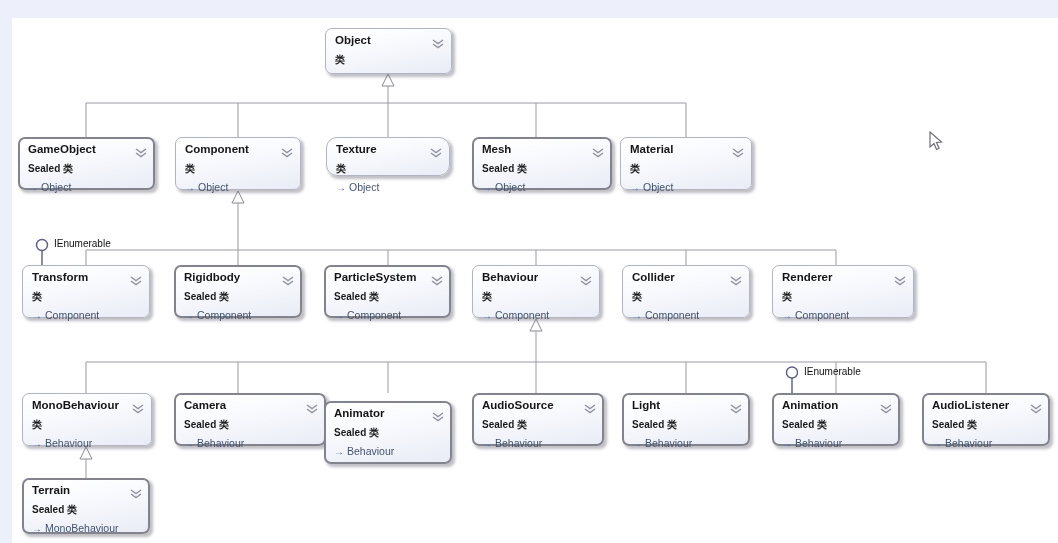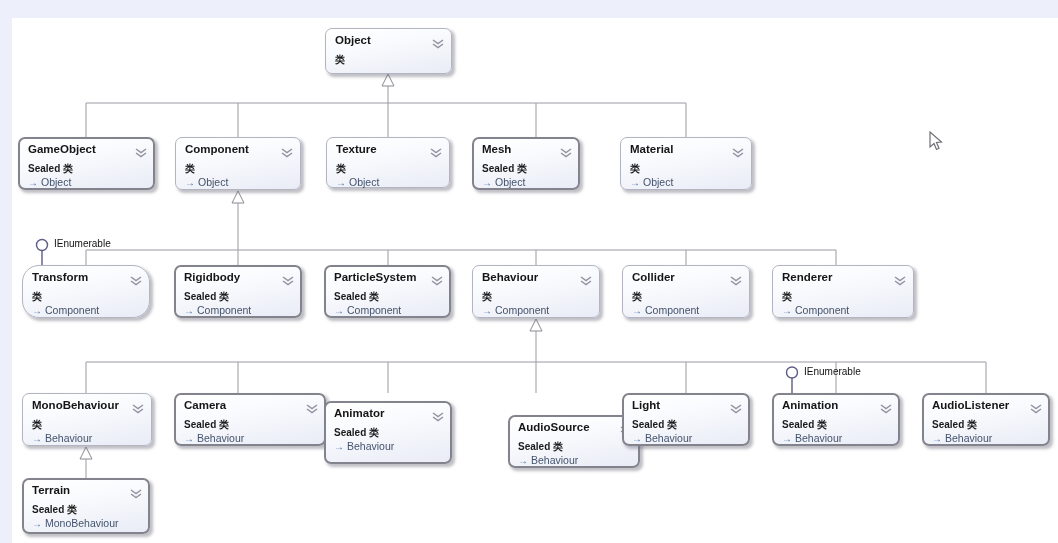--- a/index.html
+++ b/index.html
@@ -17,21 +17,21 @@
     border:1px solid #b2b4c2;border-radius:7px;
     background:linear-gradient(170deg,#ffffff 0%,#fafbfe 35%,#e9ecf6 100%);
     box-shadow:2.5px 2.5px 3px rgba(110,110,125,0.45);
     padding:5px 7px 3px 9px;
   }
   .class-box.sealed{border:2px solid #83838d;padding:4px 6px 2px 8px;}
   .box-head{display:flex;justify-content:space-between;align-items:flex-start;}
   .class-name{font-size:11.5px;font-weight:bold;color:#151515;line-height:13px;white-space:nowrap;}
   .chevron{flex:0 0 auto;margin-top:1px;cursor:pointer;}
   .class-kind{font-size:10px;font-weight:bold;color:#1a1a1a;line-height:13px;white-space:nowrap;}
-  .base-line{font-size:10.5px;color:#44536b;line-height:13px;margin-top:1px;white-space:nowrap;}
+  .base-line{font-size:10.5px;color:#44536b;line-height:22px;margin-top:1px;white-space:nowrap;}
   .base-arrow{color:#4a72a8;font-size:10px;margin-right:3px;}
   .iface-label{position:absolute;z-index:2;font-size:10px;color:#111;white-space:nowrap;}
   .cursor-icon{position:absolute;z-index:5;}
 </style>
 </head>
 <body>
 
 <div class="frame-top"></div>
 <div class="frame-left"></div>
 
@@ -110,33 +110,33 @@
     <span class="class-name">Component</span>
     <span class="chevron"><svg width="12" height="10">
           <polyline points="1,1 6,4.6 11,1" stroke="#9093a0" stroke-width="1.4" fill="none"></polyline>
           <polyline points="1,5 6,8.6 11,5" stroke="#9093a0" stroke-width="1.4" fill="none"></polyline>
         </svg></span>
   </div>
   <div class="class-kind">类</div>
   <div class="base-line"><span class="base-arrow">→</span><span>Object</span></div>
 </div>
 
-<div class="class-box" style="left:326px;top:137px;width:124px;height:51px;">
+<div class="class-box" style="left:326px;top:137px;width:124px;height:39px;border-radius:11px;">
   <div class="box-head">
     <span class="class-name">Texture</span>
     <span class="chevron"><svg width="12" height="10">
           <polyline points="1,1 6,4.6 11,1" stroke="#9093a0" stroke-width="1.4" fill="none"></polyline>
           <polyline points="1,5 6,8.6 11,5" stroke="#9093a0" stroke-width="1.4" fill="none"></polyline>
         </svg></span>
   </div>
   <div class="class-kind">类</div>
   <div class="base-line"><span class="base-arrow">→</span><span>Object</span></div>
 </div>
 
-<div class="class-box sealed" style="left:472px;top:137px;width:108px;height:53px;">
+<div class="class-box sealed" style="left:472px;top:137px;width:140px;height:53px;">
   <div class="box-head">
     <span class="class-name">Mesh</span>
     <span class="chevron"><svg width="12" height="10">
           <polyline points="1,1 6,4.6 11,1" stroke="#9093a0" stroke-width="1.4" fill="none"></polyline>
           <polyline points="1,5 6,8.6 11,5" stroke="#9093a0" stroke-width="1.4" fill="none"></polyline>
         </svg></span>
   </div>
   <div class="class-kind">Sealed 类</div>
   <div class="base-line"><span class="base-arrow">→</span><span>Object</span></div>
 </div>
@@ -146,21 +146,21 @@
     <span class="class-name">Material</span>
     <span class="chevron"><svg width="12" height="10">
           <polyline points="1,1 6,4.6 11,1" stroke="#9093a0" stroke-width="1.4" fill="none"></polyline>
           <polyline points="1,5 6,8.6 11,5" stroke="#9093a0" stroke-width="1.4" fill="none"></polyline>
         </svg></span>
   </div>
   <div class="class-kind">类</div>
   <div class="base-line"><span class="base-arrow">→</span><span>Object</span></div>
 </div>
 
-<div class="class-box" style="left:22px;top:265px;width:128px;height:53px;border-radius:17px;">
+<div class="class-box" style="left:22px;top:265px;width:128px;height:53px;">
   <div class="box-head">
     <span class="class-name">Transform</span>
     <span class="chevron"><svg width="12" height="10">
           <polyline points="1,1 6,4.6 11,1" stroke="#9093a0" stroke-width="1.4" fill="none"></polyline>
           <polyline points="1,5 6,8.6 11,5" stroke="#9093a0" stroke-width="1.4" fill="none"></polyline>
         </svg></span>
   </div>
   <div class="class-kind">类</div>
   <div class="base-line"><span class="base-arrow">→</span><span>Component</span></div>
 </div>
@@ -254,21 +254,21 @@
     <span class="class-name">Animator</span>
     <span class="chevron"><svg width="12" height="10">
           <polyline points="1,1 6,4.6 11,1" stroke="#9093a0" stroke-width="1.4" fill="none"></polyline>
           <polyline points="1,5 6,8.6 11,5" stroke="#9093a0" stroke-width="1.4" fill="none"></polyline>
         </svg></span>
   </div>
   <div class="class-kind">Sealed 类</div>
   <div class="base-line"><span class="base-arrow">→</span><span>Behaviour</span></div>
 </div>
 
-<div class="class-box sealed" style="left:472px;top:415px;width:132px;height:53px;margin-left:36px;">
+<div class="class-box sealed" style="left:472px;top:393px;width:132px;height:53px;">
   <div class="box-head">
     <span class="class-name">AudioSource</span>
     <span class="chevron"><svg width="12" height="10">
           <polyline points="1,1 6,4.6 11,1" stroke="#9093a0" stroke-width="1.4" fill="none"></polyline>
           <polyline points="1,5 6,8.6 11,5" stroke="#9093a0" stroke-width="1.4" fill="none"></polyline>
         </svg></span>
   </div>
   <div class="class-kind">Sealed 类</div>
   <div class="base-line"><span class="base-arrow">→</span><span>Behaviour</span></div>
 </div>

